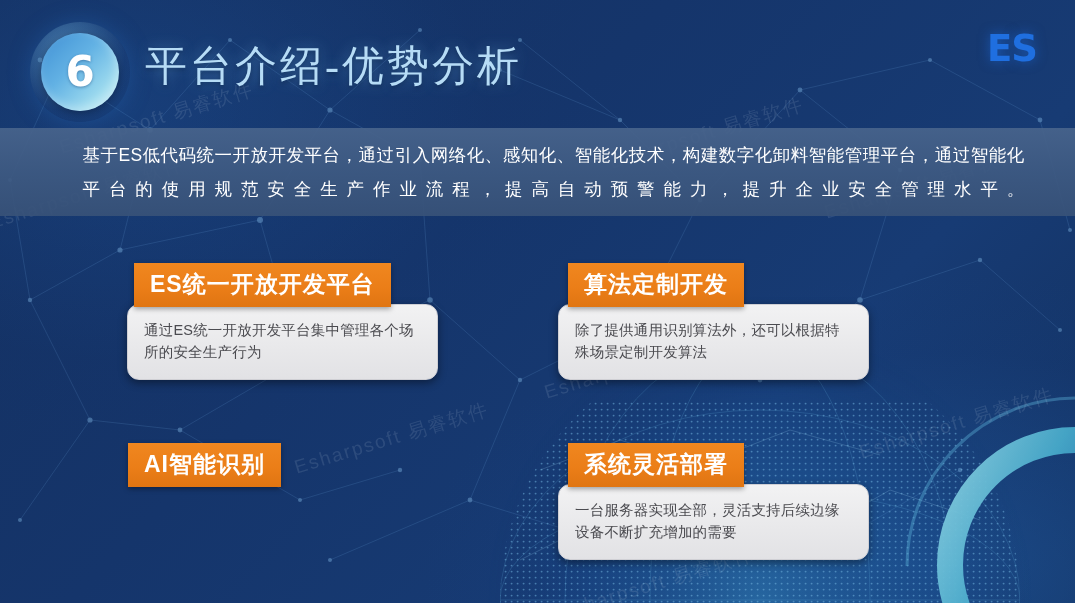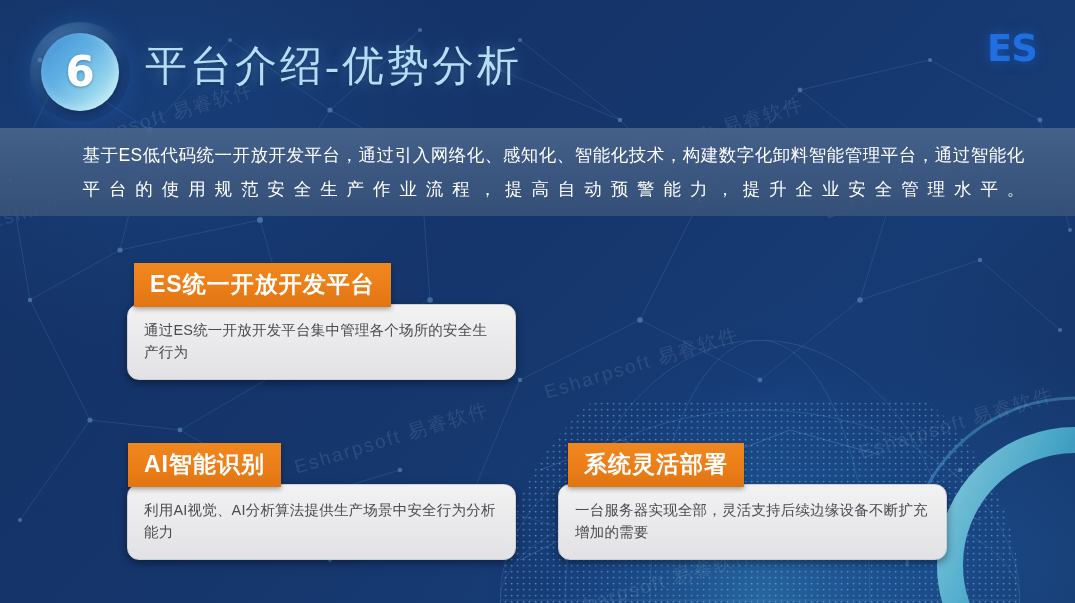--- a/index.html
+++ b/index.html
@@ -138,21 +138,21 @@
     font-weight: bold;
     letter-spacing: 1px;
     padding: 6px 16px 7px 16px;
     box-shadow: 0 2px 5px rgba(0,0,0,0.35);
     white-space: nowrap;
   }
   .card-body {
     position: relative;
     z-index: 2;
     margin-top: -3px;
-    width: 389px;
+    width: 311px;
     min-height: 62px;
     box-sizing: border-box;
     background: linear-gradient(180deg, #f2f2f3 0%, #e9e9eb 55%, #e2e2e5 100%);
     border-radius: 12px;
     border: 1px solid #cfcfd4;
     box-shadow: 0 3px 9px rgba(0,0,0,0.42);
     padding: 14px 16px 16px 16px;
   }
   .card-text {
     color: #4b4b50;
@@ -299,26 +299,29 @@
     <div class="banner-text">基于ES低代码统一开放开发平台，通过引入网络化、感知化、智能化技术，构建数字化卸料智能管理平台，通过智能化平台的使用规范安全生产作业流程，提高自动预警能力，提升企业安全管理水平。</div>
   </div>
 
   <div class="card" id="card-1">
     <div class="card-header">ES统一开放开发平台</div>
     <div class="card-body">
       <div class="card-text">通过ES统一开放开发平台集中管理各个场所的安全生产行为</div>
     </div>
   </div>
 
+  <div class="card" id="card-2">
+    <div class="card-header">算法定制开发</div>
+    <div class="card-body">
+      <div class="card-text">除了提供通用识别算法外，还可以根据特殊场景定制开发算法</div>
+    </div>
+  </div>
 
   <div class="card" id="card-3">
     <div class="card-header">AI智能识别</div>
-    <div class="card-body">
-      <div class="card-text">利用AI视觉、AI分析算法提供生产场景中安全行为分析能力</div>
-    </div>
   </div>
 
   <div class="card" id="card-4">
     <div class="card-header">系统灵活部署</div>
     <div class="card-body">
       <div class="card-text">一台服务器实现全部，灵活支持后续边缘设备不断扩充增加的需要</div>
     </div>
   </div>
 
 </div>

